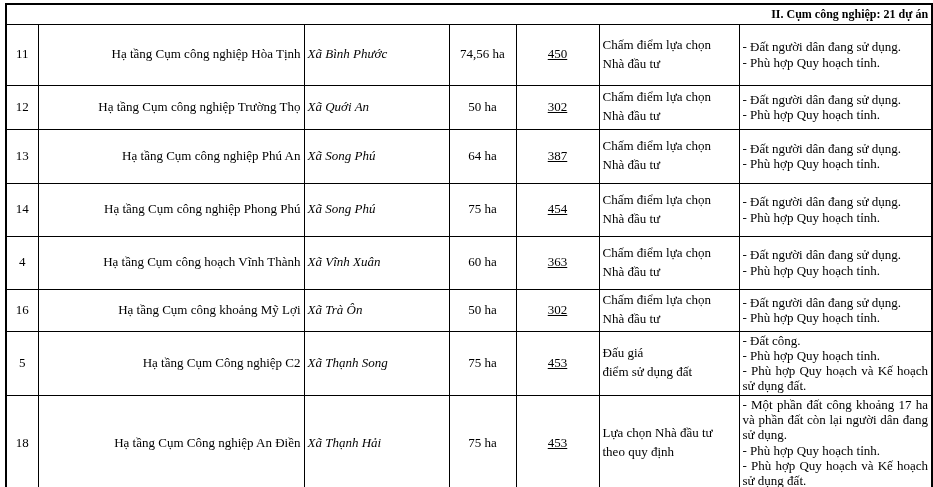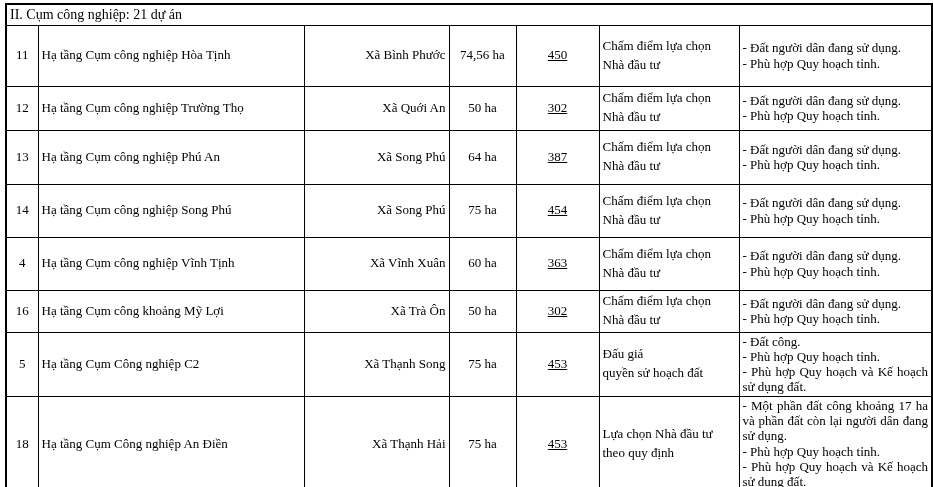--- a/index.html
+++ b/index.html
@@ -47,28 +47,28 @@
   tr.row-11 { height: 61px; padding-left: 44px; }
   tr.row-12 { height: 44px; }
   tr.row-13 { height: 54px; }
   tr.row-14 { height: 53px; }
   tr.row-15 { height: 53px; }
   tr.row-16 { height: 42px; padding-left: 44px; }
   tr.row-17 { height: 60px; }
   tr.row-18 { height: 93px; }
 
   td.section-cell {
-    font-weight: normal;
-    text-align: left;
+    font-weight: bold;
+    text-align: right;
     padding-left: 4px;
-    font-size: 14px;
+    font-size: 12px;
   }
   td.stt      { text-align: center; }
-  td.name     { text-align: left; padding-left: 8px; }
-  td.location { text-align: right; }
+  td.name     { text-align: right; padding-left: 8px; }
+  td.location { text-align: left; font-style: italic; }
   td.area     { text-align: center; margin-left: 6px; }
   td.capital  { text-align: center; text-decoration: underline; }
   td.method   { text-align: left; line-height: 1.45; }
   td.notes    { text-align: left; padding: 2px 4px; line-height: 1.18; margin-left: 32px; }
   td.notes div { text-align: justify; }
 </style>
 </head>
 <body>
 
 <div class="page">
@@ -130,37 +130,37 @@
             <div>Nhà đầu tư</div>
           </td>
         <td class="notes">
             <div>- Đất người dân đang sử dụng.</div>
             <div>- Phù hợp Quy hoạch tỉnh.</div>
           </td>
       </tr>
 
       <tr class="row-14">
         <td class="stt">14</td>
-        <td class="name">Hạ tầng Cụm công nghiệp Song Phú</td>
+        <td class="name">Hạ tầng Cụm công nghiệp Phong Phú</td>
         <td class="location">Xã Song Phú</td>
         <td class="area">75 ha</td>
         <td class="capital">454</td>
         <td class="method">
             <div>Chấm điểm lựa chọn</div>
             <div>Nhà đầu tư</div>
           </td>
         <td class="notes">
             <div>- Đất người dân đang sử dụng.</div>
             <div>- Phù hợp Quy hoạch tỉnh.</div>
           </td>
       </tr>
 
       <tr class="row-15">
         <td class="stt">4</td>
-        <td class="name">Hạ tầng Cụm công nghiệp Vĩnh Tịnh</td>
+        <td class="name">Hạ tầng Cụm công hoạch Vĩnh Thành</td>
         <td class="location">Xã Vĩnh Xuân</td>
         <td class="area">60 ha</td>
         <td class="capital">363</td>
         <td class="method">
             <div>Chấm điểm lựa chọn</div>
             <div>Nhà đầu tư</div>
           </td>
         <td class="notes">
             <div>- Đất người dân đang sử dụng.</div>
             <div>- Phù hợp Quy hoạch tỉnh.</div>
@@ -184,21 +184,21 @@
       </tr>
 
       <tr class="row-17">
         <td class="stt">5</td>
         <td class="name">Hạ tầng Cụm Công nghiệp C2</td>
         <td class="location">Xã Thạnh Song</td>
         <td class="area">75 ha</td>
         <td class="capital">453</td>
         <td class="method">
             <div>Đấu giá</div>
-            <div>quyền sử hoạch đất</div>
+            <div>điểm sử dụng đất</div>
           </td>
         <td class="notes">
             <div>- Đất công.</div>
             <div>- Phù hợp Quy hoạch tỉnh.</div>
             <div>- Phù hợp Quy hoạch và Kế hoạch sử dụng đất.</div>
           </td>
       </tr>
 
       <tr class="row-18">
         <td class="stt">18</td>

